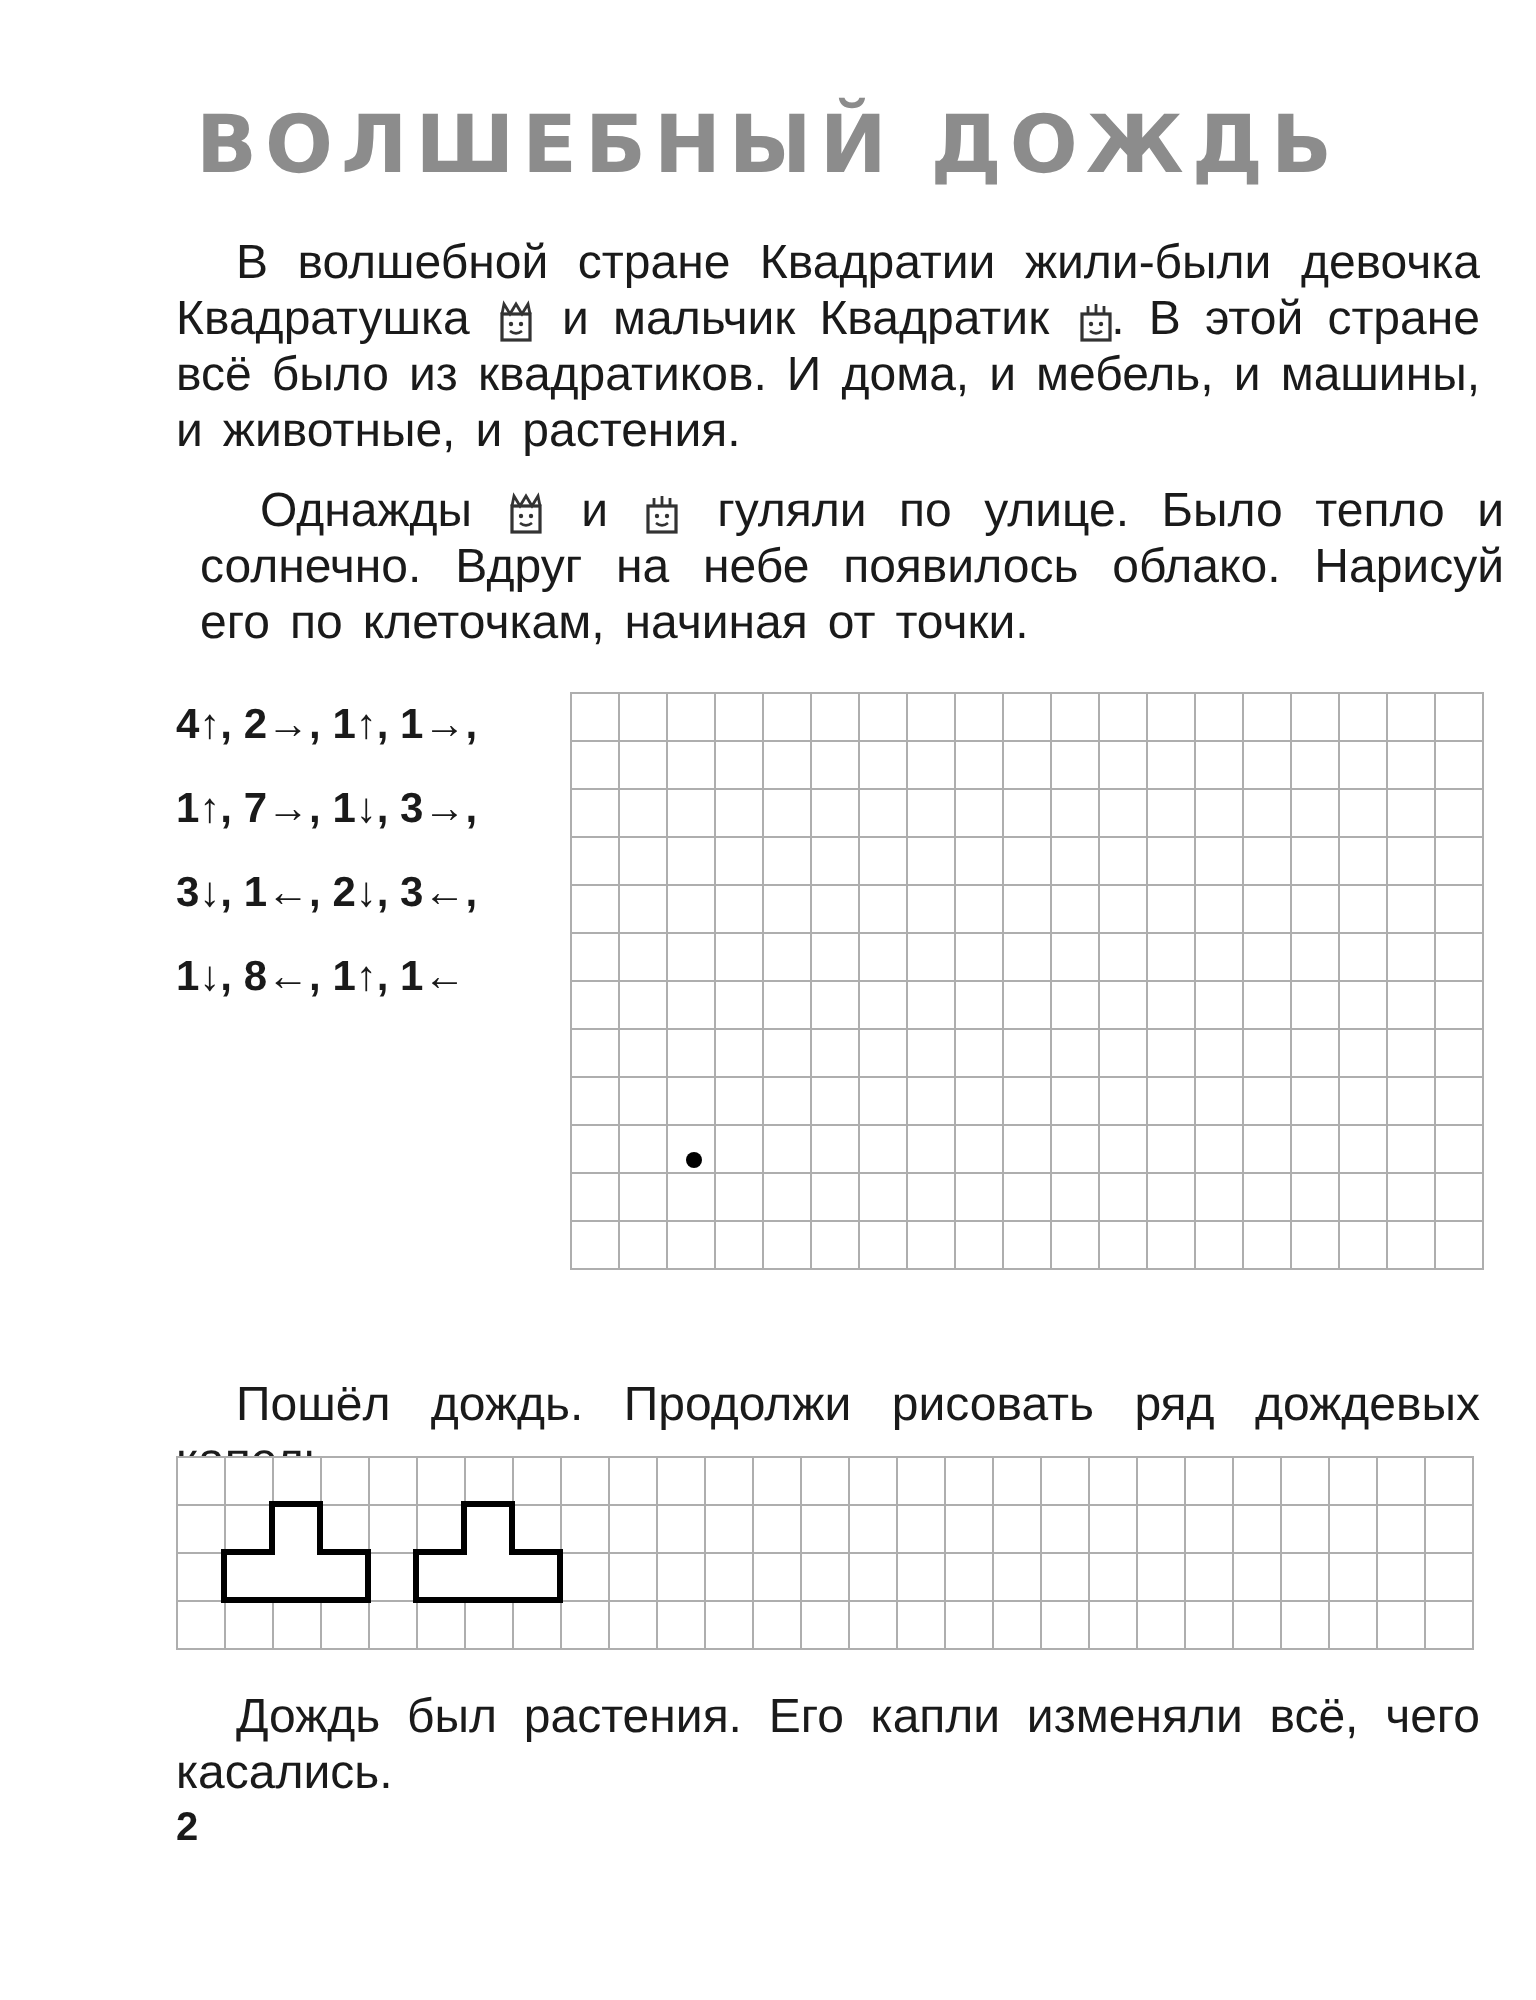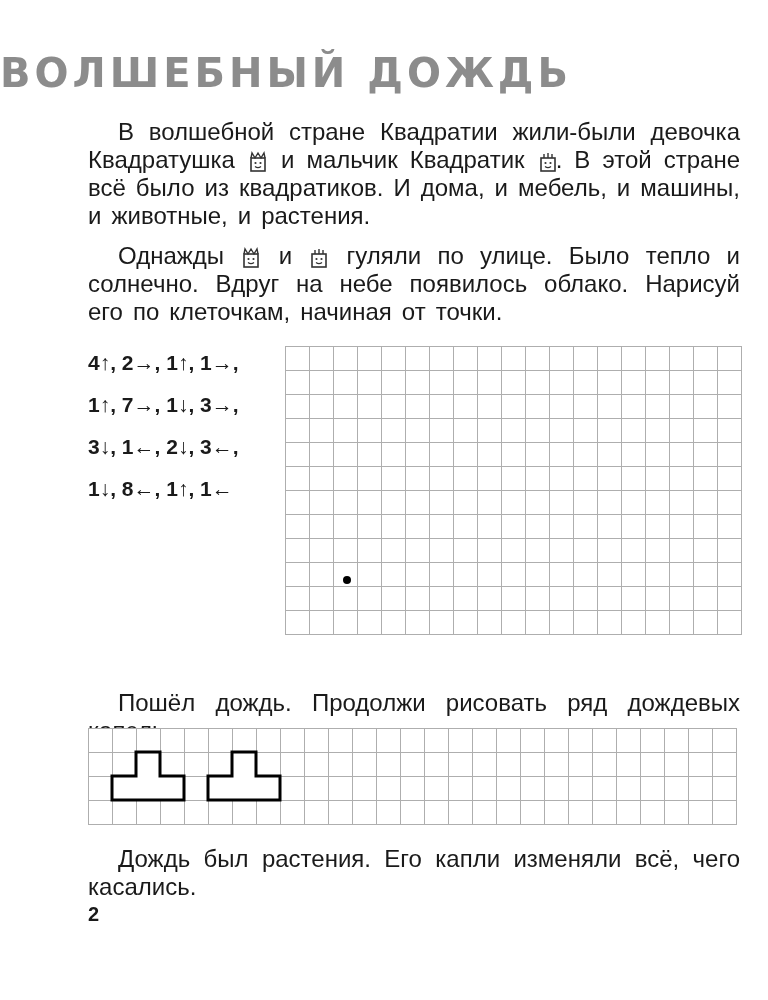--- a/index.html
+++ b/index.html
@@ -9,39 +9,39 @@
     margin:0 auto;
     background:#ffffff;
     font-family:"Liberation Sans",sans-serif;
     color:#1a1a1a;
     overflow:hidden;
   }
   .title{
     position:absolute;
     left:0;top:50px;width:768px;
     margin:0;
-    text-align:left;
+    text-align:center;
     font-family:"DejaVu Sans",sans-serif;
     font-weight:800;
     font-size:40px;
     letter-spacing:4px;
     color:#8c8c8c;
   }
   .para{
     position:absolute;
     left:88px;width:652px;
     margin:0;
     font-size:24px;
     line-height:28px;
     text-align:justify;
     text-indent:30px;
     word-spacing:0.14em;
   }
   .p1{top:118px;}
-  .p2{top:242px;}
+  .p2{top:242px;margin-left:12px;}
   .rain{top:657px;margin-top:32px;}
   .magic{top:845px;}
   .face-icon{
     display:inline-block;
     width:22px;height:22px;
     vertical-align:-5px;
     text-indent:0;
   }
   .face-icon.tight{margin-right:-3px;}
   .directions{

